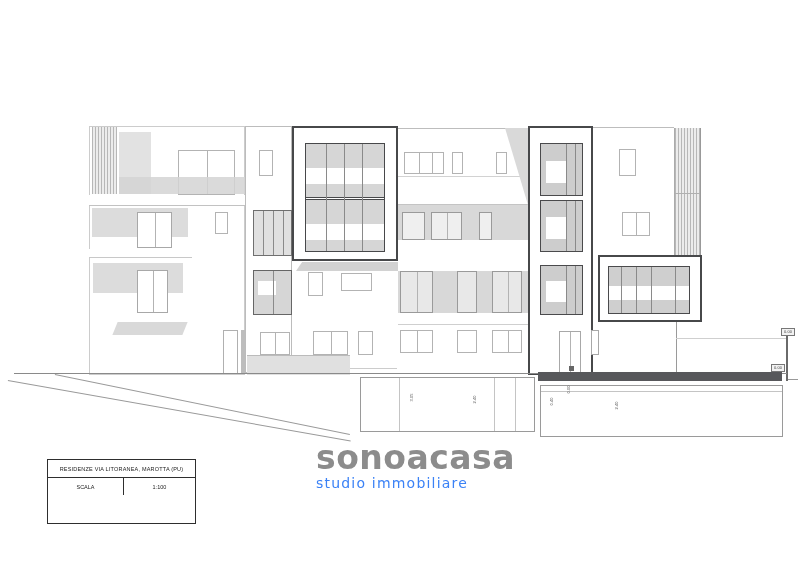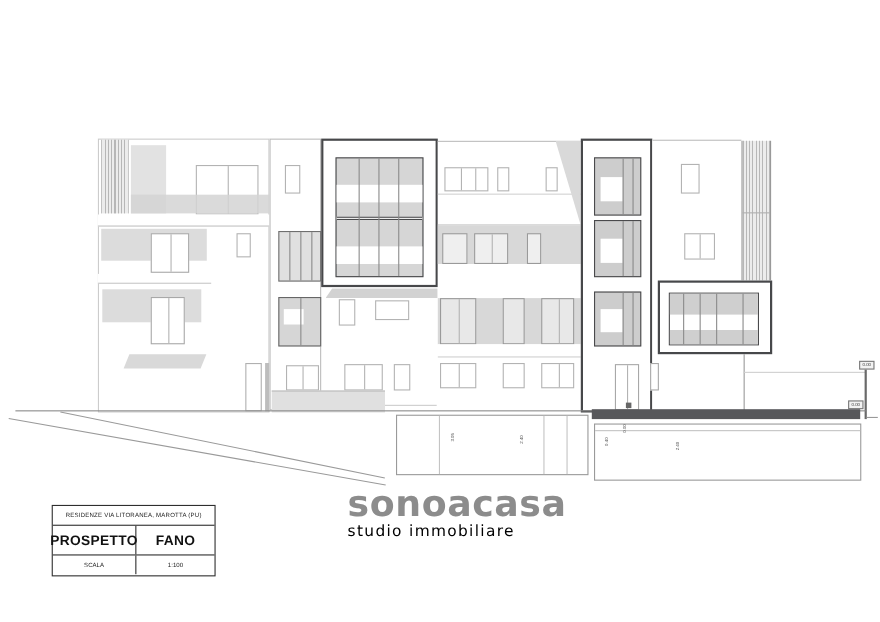--- a/index.html
+++ b/index.html
@@ -31,21 +31,21 @@
   .tb-row3{height:17px;display:flex;}
   .tb-c1{width:75px;border-right:1px solid #2e2e2e;display:flex;align-items:center;justify-content:center;}
   .tb-c2{flex:1;display:flex;align-items:center;justify-content:center;}
   .tb-big{font-size:12.5px;font-weight:bold;color:#111;letter-spacing:.3px;}
   .tb-sm{font-size:5.5px;color:#1c1c1c;}
   
   .logo{position:absolute;left:316px;top:441px;width:230px;}
   .logo-name{font-family:"DejaVu Sans",sans-serif;font-size:33px;line-height:33px;font-weight:bold;
              color:#8c8c8c;letter-spacing:.5px;}
   .logo-tag{font-family:"DejaVu Sans",sans-serif;font-size:14px;line-height:15px;font-weight:normal;
-            color:#000000;letter-spacing:1.2px;margin-top:2px;}
+            color:#3b82f6;letter-spacing:1.2px;margin-top:2px;}
 </style>
 </head>
 <body>
 
 <div class="canvas">
 
   <div>
 
     <div class="abs ln-f white" style="left:89px;top:126px;width:156px;height:249px;border-color:#cccccc;"></div>
     <div class="hatch" style="left:92px;top:127px;width:25px;height:67px;"></div>
@@ -201,24 +201,20 @@
     <span class="dim" style="left:403px;top:395px;">3.05</span>
     <span class="dim" style="left:466px;top:397px;">2.40</span>
     <span class="dim" style="left:543px;top:399px;">0.40</span>
     <span class="dim" style="left:608px;top:403px;">2.40</span>
     <span class="dim" style="left:560px;top:387px;">0.00</span>
     <div class="abs" style="left:569px;top:366px;width:5px;height:5px;background:#666;"></div>
   </div>
 
   <div class="tb">
     <div class="tb-row1">RESIDENZE VIA LITORANEA, MAROTTA (PU)</div>
-    <div class="tb-row2">
-      <div class="tb-c1 tb-big">PROSPETTO</div>
-      <div class="tb-c2 tb-big">FANO</div>
-    </div>
     <div class="tb-row3">
       <div class="tb-c1 tb-sm">SCALA</div>
       <div class="tb-c2 tb-sm">1:100</div>
     </div>
   </div>
 
   <div class="logo">
     <div class="logo-name">sonoacasa</div>
     <div class="logo-tag">studio immobiliare</div>
   </div>

